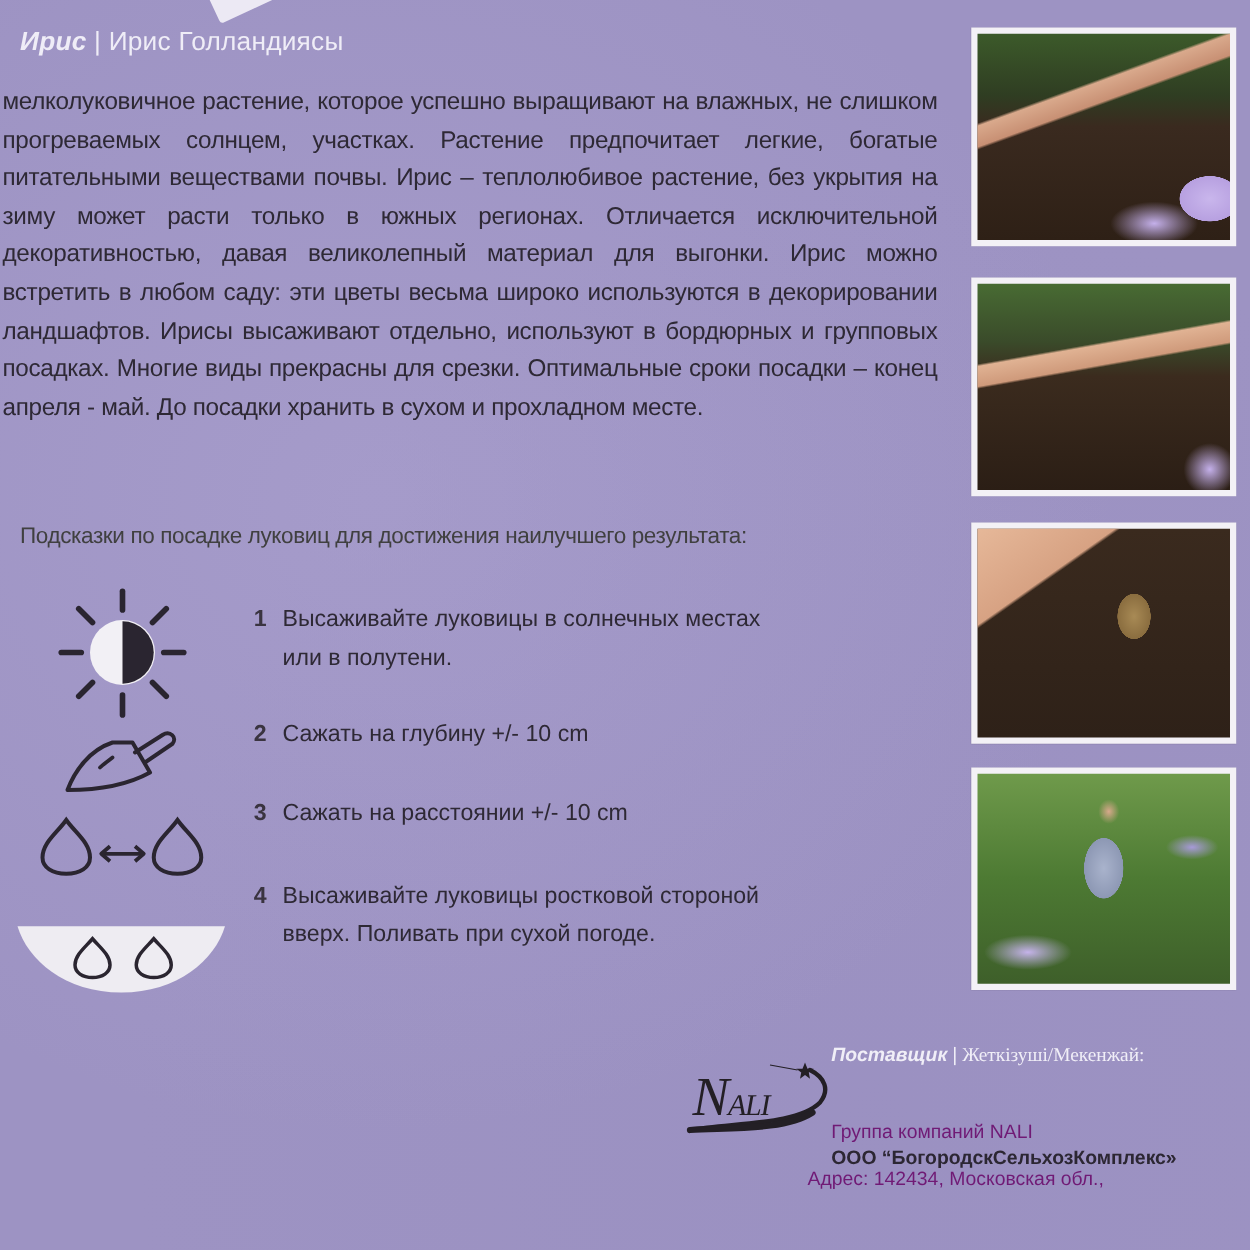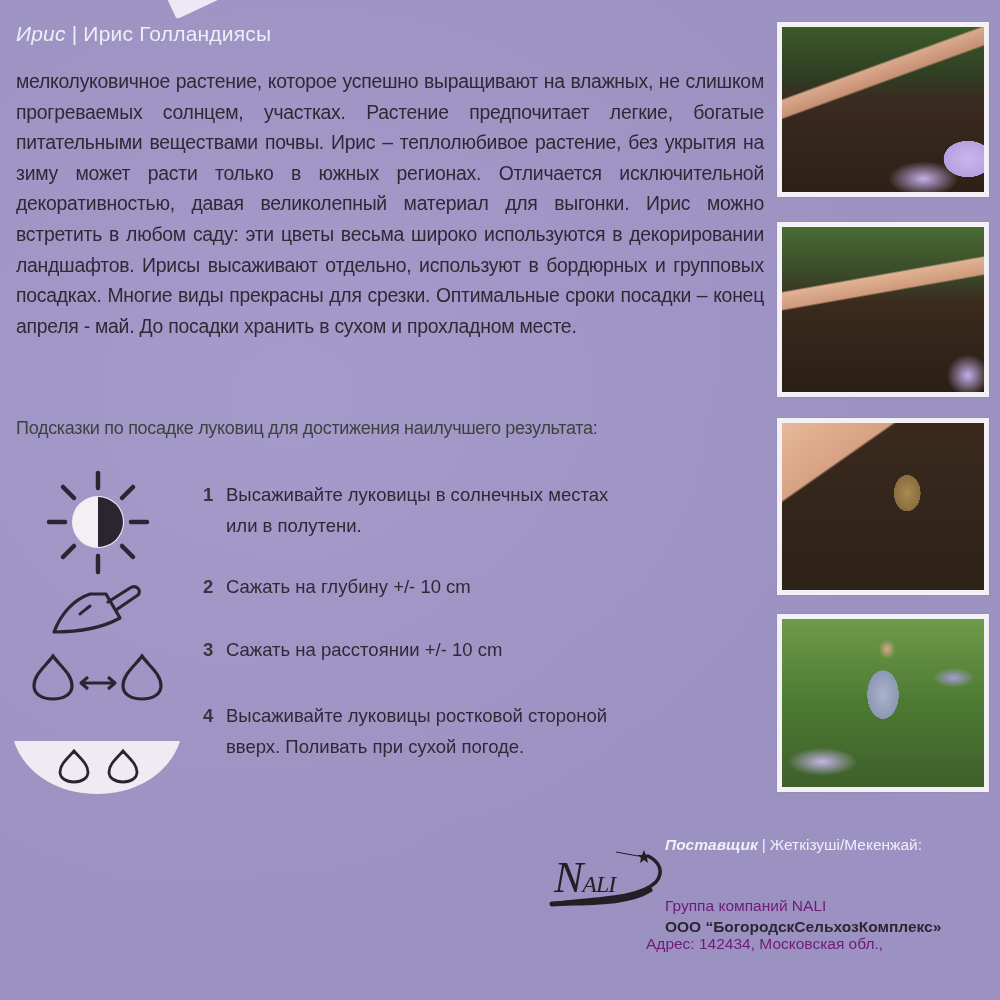--- a/index.html
+++ b/index.html
@@ -14,24 +14,24 @@
     color: #2f2a38;
   }
   .notch {
     position: absolute; left: 168px; top: -20px; width: 50px; height: 30px;
     background: #ece9f4; transform: rotate(-25deg); border-radius: 3px;
   }
   .title {
     position: absolute; left: 16px; top: 22px; font-size: 21px; color: #efedf7;
     letter-spacing: 0.2px;
   }
-  .title .bold { font-weight: normal; font-style: italic; }
+  .title .bold { font-weight: bold; font-style: italic; }
   .title .sep { margin: 0 6px; font-weight: normal; }
   .description {
-    position: absolute; left: 16px; top: 66px; width: 748px;
+    position: absolute; left: 2px; top: 66px; width: 748px;
     font-family: "Liberation Sans Narrow", "Liberation Sans", sans-serif;
     font-size: 19.4px; line-height: 30.6px; color: #2e2935;
     text-align: justify; letter-spacing: -0.25px;
   }
   .tips-heading {
     position: absolute; left: 16px; top: 418px; font-size: 18px; color: #404040;
     letter-spacing: -0.3px;
   }
   .icon { position: absolute; }
   .step {
@@ -43,21 +43,21 @@
   .photo {
     position: absolute; left: 777px; width: 212px; background: #f3f1f6; padding: 5px;
     box-shadow: 0 0 1px rgba(0,0,0,0.2);
   }
   .photo .img { width: 100%; height: 100%; position: relative; overflow: hidden; }
   .supplier {
     position: absolute; left: 665px; top: 834px; font-size: 15.5px; line-height: 21px;
   }
   .supplier .lbl { color: #f0eef7; font-weight: bold; font-style: italic; text-align: right; }
   .supplier .sep { color: #f0eef7; margin: 0 4px; }
-  .supplier .lbl2 { color: #f0eef7; }
+  .supplier .lbl2 { color: #f0eef7; font-family: Liberation Serif, serif; }
   .supplier .grp { color: #701a75; margin-top: 40px; }
   .supplier .ooo { color: #2c2733; font-weight: bold; }
   .address {
     position: absolute; left: 646px; top: 933px; font-size: 15.5px; line-height: 22px;
     color: #701a75;
   }
   .logo { position: absolute; left: 548px; top: 848px; width: 120px; height: 62px; }
   .logo .word {
     position: absolute; left: 6px; top: 4px; font-family: "Liberation Serif", serif;
     font-style: italic; color: #231f25; letter-spacing: -1px;

